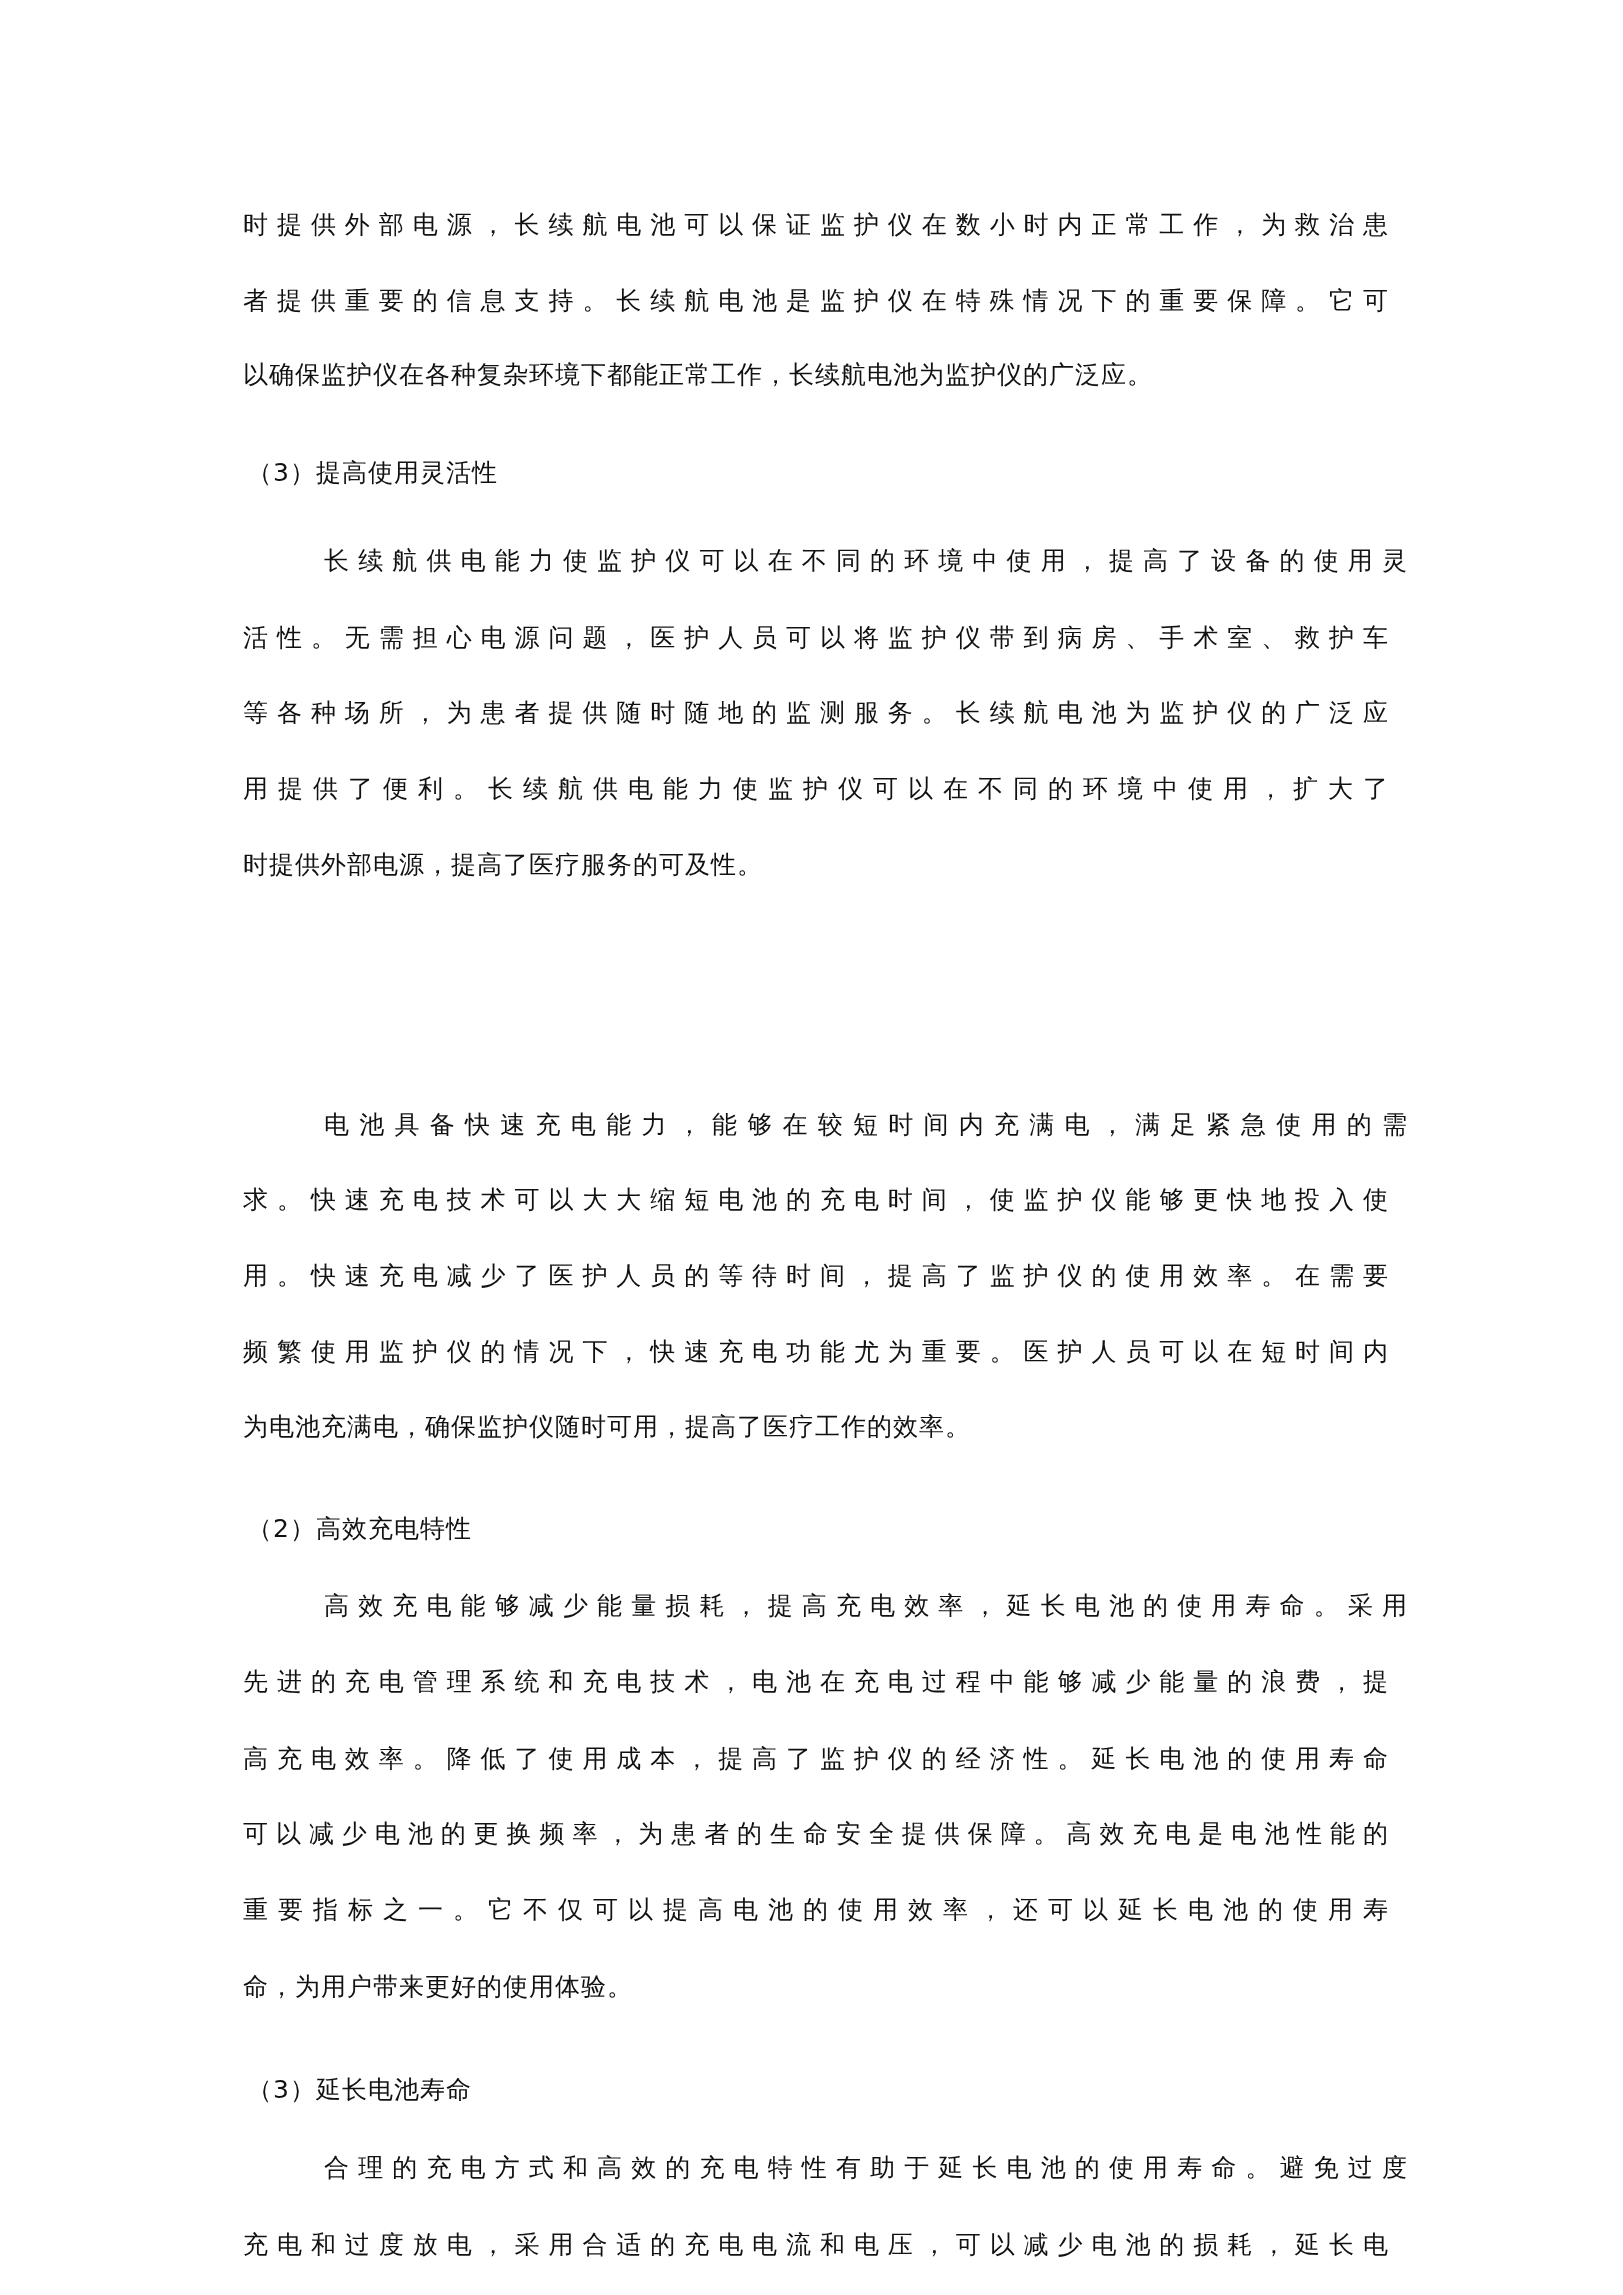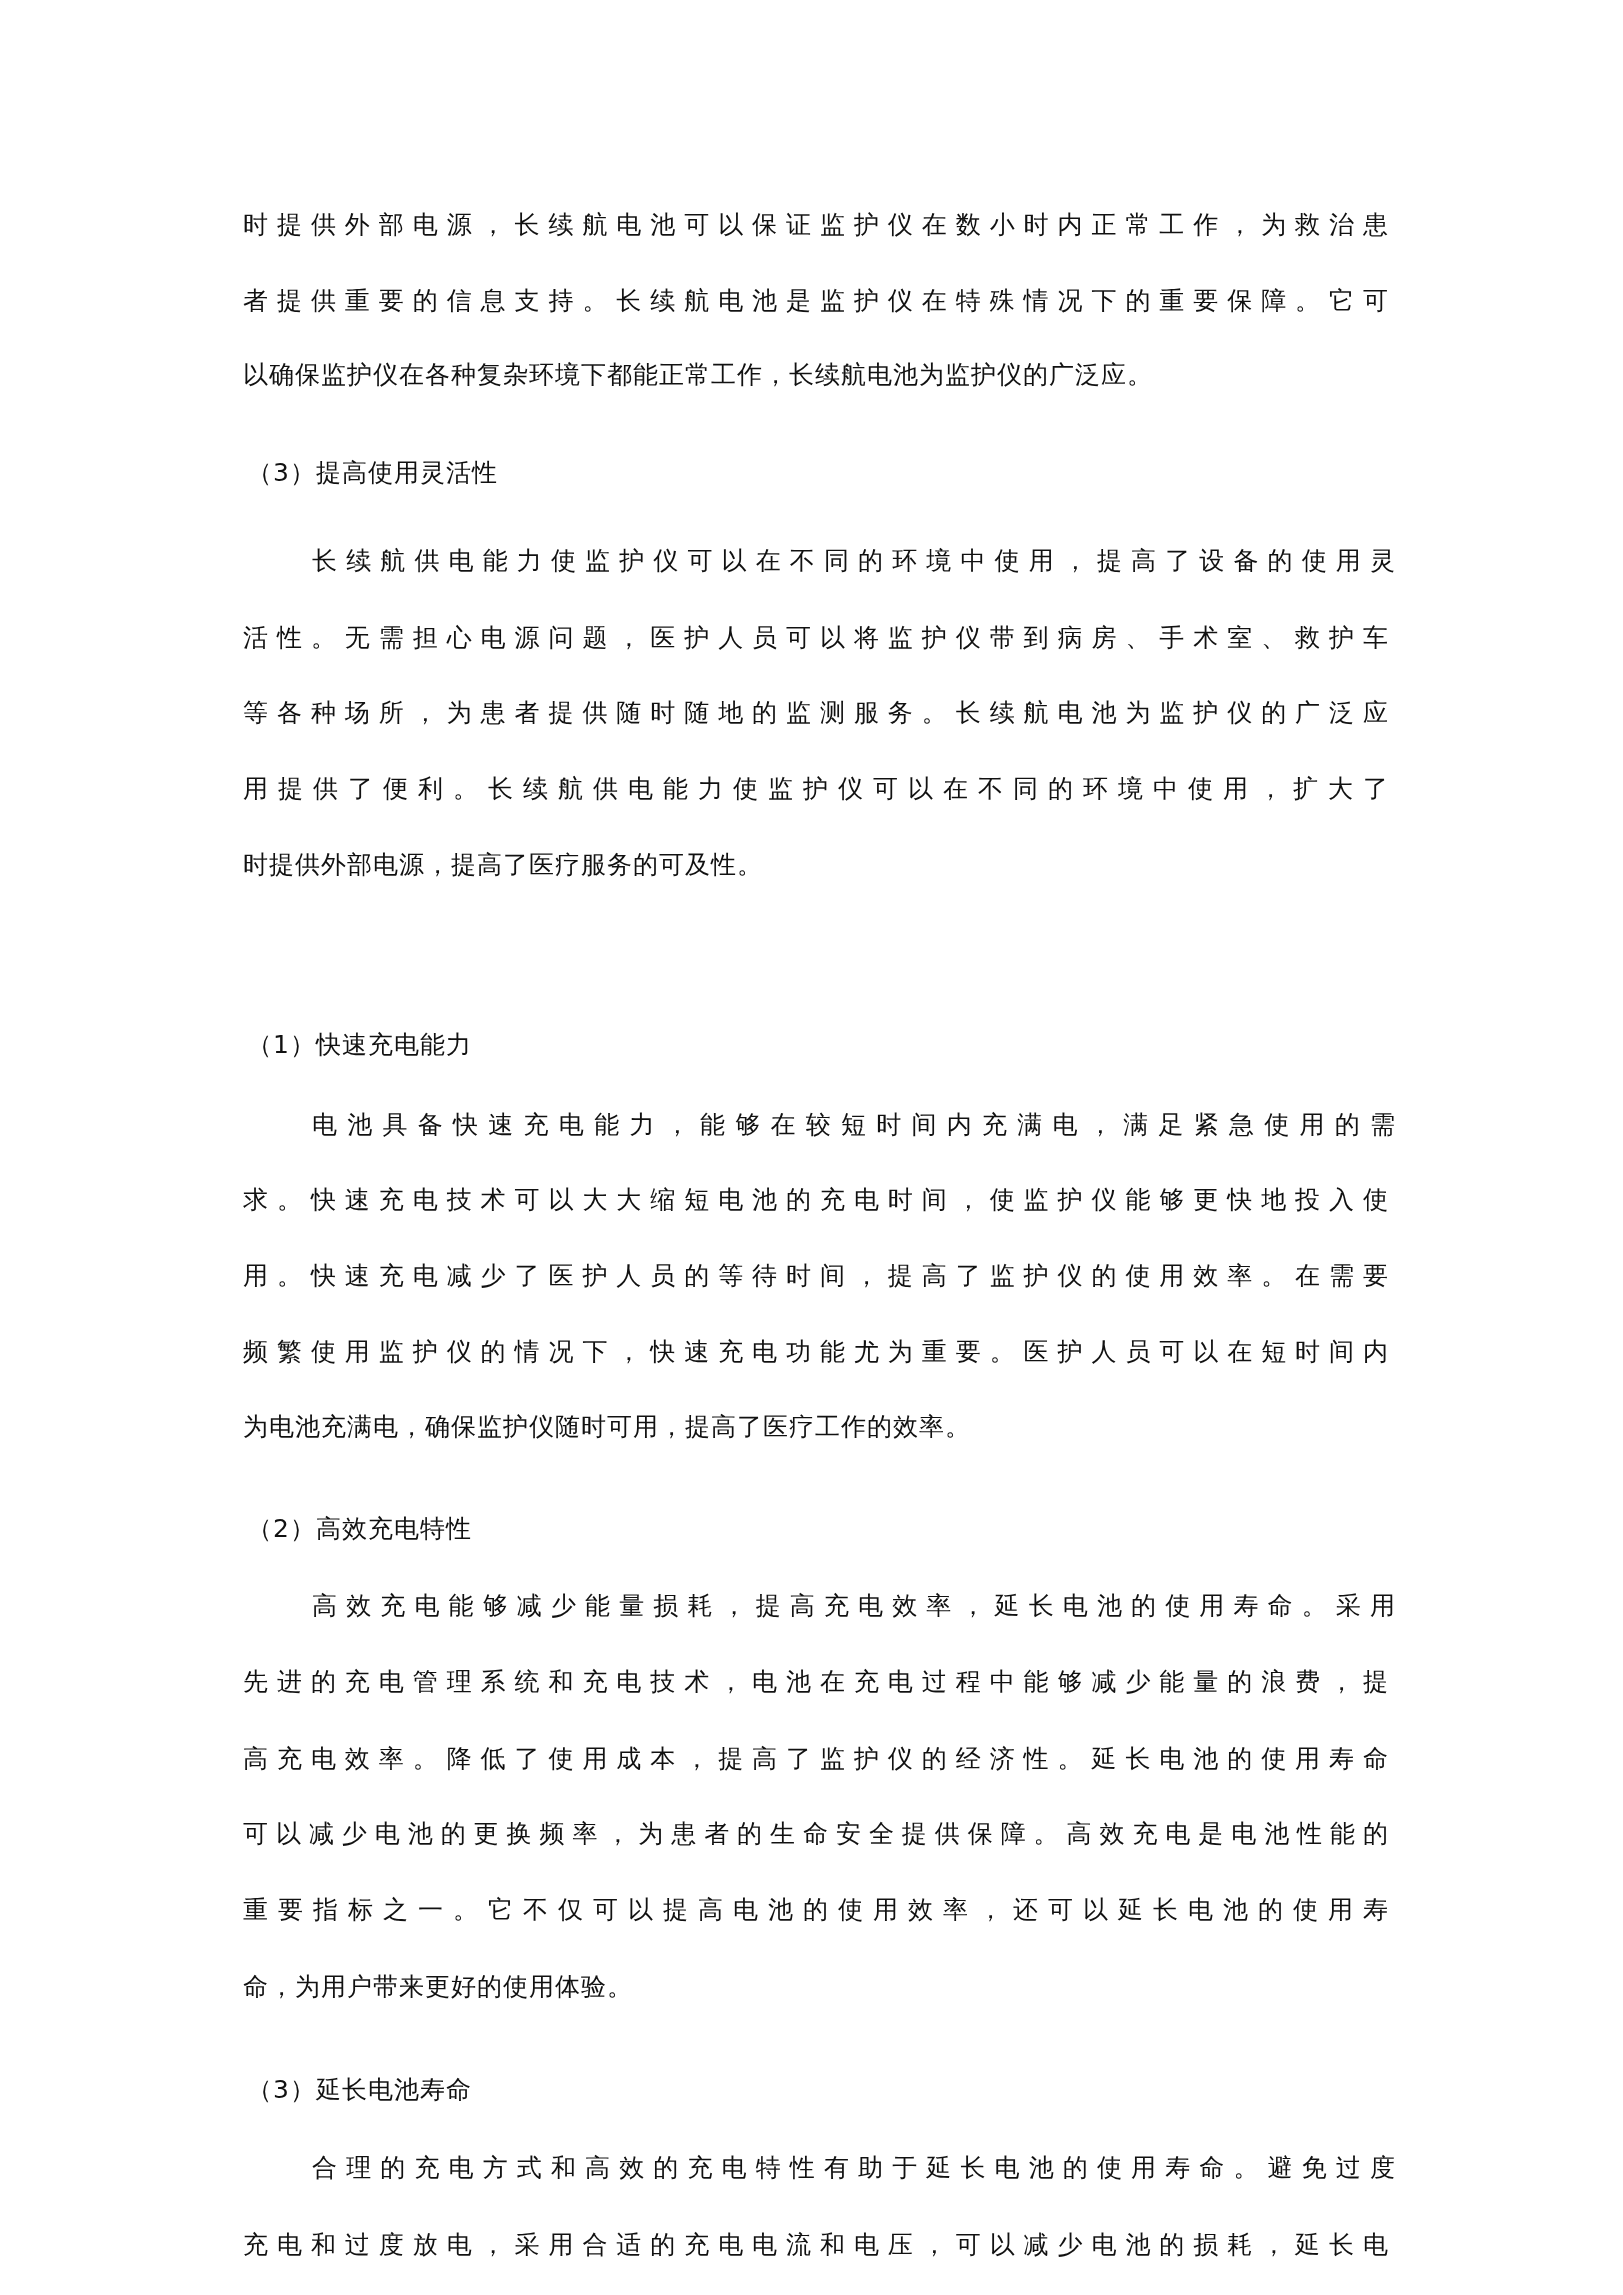--- a/index.html
+++ b/index.html
@@ -9,21 +9,21 @@
     background: #ffffff; color: #111111;
     font-family: "DejaVu Sans", "Liberation Sans", sans-serif;
   }
   .line {
     position: absolute; left: 243px; width: 1146px;
     font-size: 25px; line-height: 39px; height: 39px;
     white-space: nowrap; letter-spacing: 1px; color: #111111;
     text-align: justify; text-align-last: justify;
   }
   .line.last { text-align-last: left; }
-  .line.indent { left: 312px; width: 1084px; }
+  .line.indent { left: 324px; width: 1084px; }
   .heading { text-align-last: left; }
   .heading.sub { left: 247px; }
 </style>
 </head>
 <body>
 
 <div class="page">
 
   <div>
     <div class="line" style="top:205px">时提供外部电源，长续航电池可以保证监护仪在数小时内正常工作，为救治患</div>
@@ -34,21 +34,20 @@
   <div class="line heading sub" style="top:453px">（3）提高使用灵活性</div>
   <div>
     <div class="line indent" style="top:541px">长续航供电能力使监护仪可以在不同的环境中使用，提高了设备的使用灵</div>
     <div class="line" style="top:618px">活性。无需担心电源问题，医护人员可以将监护仪带到病房、手术室、救护车</div>
     <div class="line" style="top:693px">等各种场所，为患者提供随时随地的监测服务。长续航电池为监护仪的广泛应</div>
     <div class="line" style="top:769px">用提供了便利。长续航供电能力使监护仪可以在不同的环境中使用，扩大了</div>
     <div class="line last" style="top:845px">时提供外部电源，提高了医疗服务的可及性。</div>
   </div>
 
 
-  <div class="line heading sub" style="top:1025px">（1）快速充电能力</div>
   <div>
     <div class="line indent" style="top:1105px">电池具备快速充电能力，能够在较短时间内充满电，满足紧急使用的需</div>
     <div class="line" style="top:1180px">求。快速充电技术可以大大缩短电池的充电时间，使监护仪能够更快地投入使</div>
     <div class="line" style="top:1256px">用。快速充电减少了医护人员的等待时间，提高了监护仪的使用效率。在需要</div>
     <div class="line" style="top:1332px">频繁使用监护仪的情况下，快速充电功能尤为重要。医护人员可以在短时间内</div>
     <div class="line last" style="top:1407px">为电池充满电，确保监护仪随时可用，提高了医疗工作的效率。</div>
   </div>
 
   <div class="line heading sub" style="top:1509px">（2）高效充电特性</div>
   <div>

